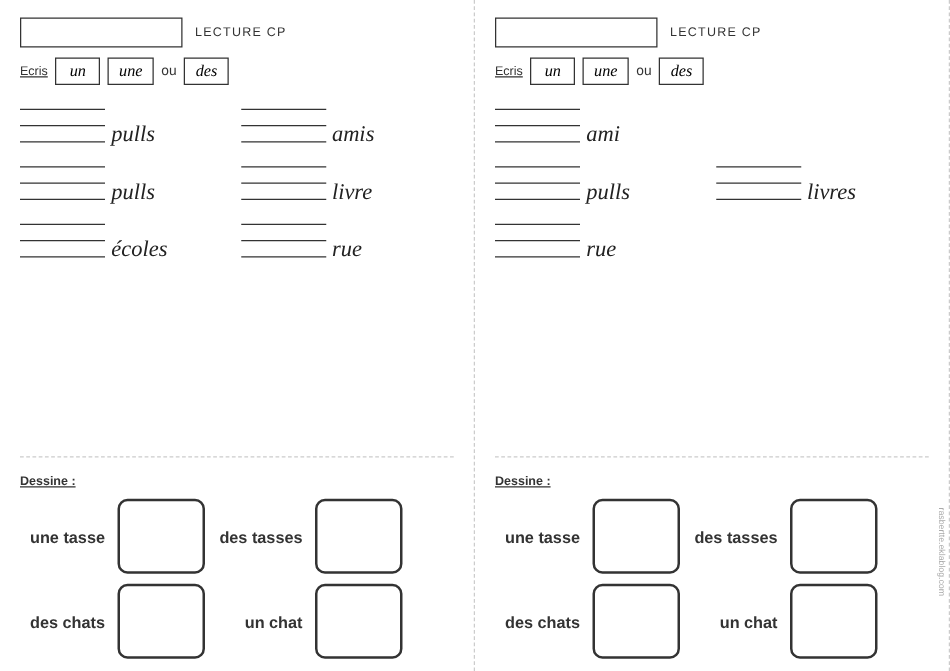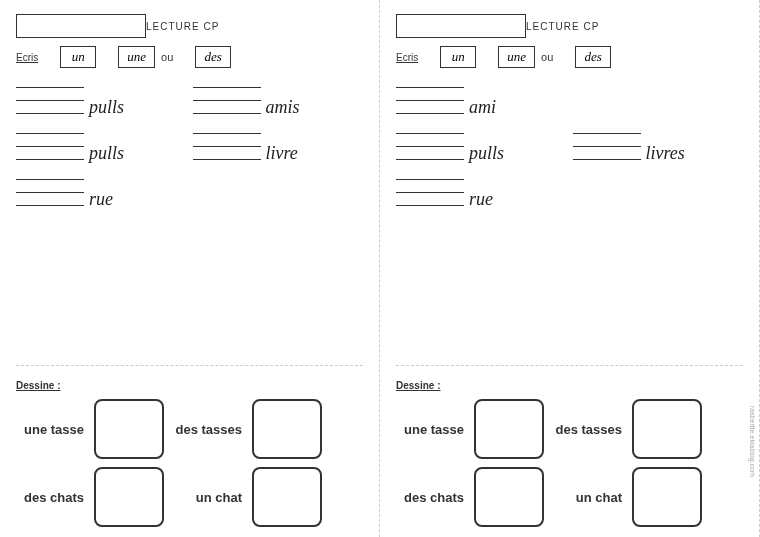--- a/index.html
+++ b/index.html
@@ -28,20 +28,21 @@
       gap: 0;
     }
     .half:last-child {
       border-right: none;
     }
 
     
     .header {
       display: flex;
       align-items: center;
+      gap: 10px;
       margin-bottom: 8px;
     }
     .header-input {
       border: 1px solid #333;
       width: 130px;
       height: 24px;
     }
     .header-title {
       font-size: 10px;
       letter-spacing: 1px;
@@ -62,21 +63,20 @@
       color: #333;
     }
     .ecris-box {
       border: 1px solid #333;
       padding: 2px 8px;
       font-size: 13px;
       font-style: italic;
       font-family: cursive, serif;
       min-width: 36px;
       text-align: center;
-      margin-left: 16px;
     }
     .ecris-ou {
       font-size: 11px;
       color: #333;
     }
 
     .lines-block {
       display: flex;
       flex-direction: column;
       gap: 3px;
@@ -231,20 +231,28 @@
         </div>
       </div>
 
       <div class="pair-row">
         <div class="word-item">
           <div class="lines-block">
             <div class="write-line"></div>
             <div class="write-line"></div>
             <div class="write-line"></div>
           </div>
+          <span class="word-text">écoles</span>
+        </div>
+        <div class="word-item">
+          <div class="lines-block">
+            <div class="write-line"></div>
+            <div class="write-line"></div>
+            <div class="write-line"></div>
+          </div>
           <span class="word-text">rue</span>
         </div>
       </div>
     </div>
 
     <div class="divider-h"></div>
 
     <div class="dessine-section">
       <div class="dessine-label">Dessine :</div>
       <div class="dessine-grid">

